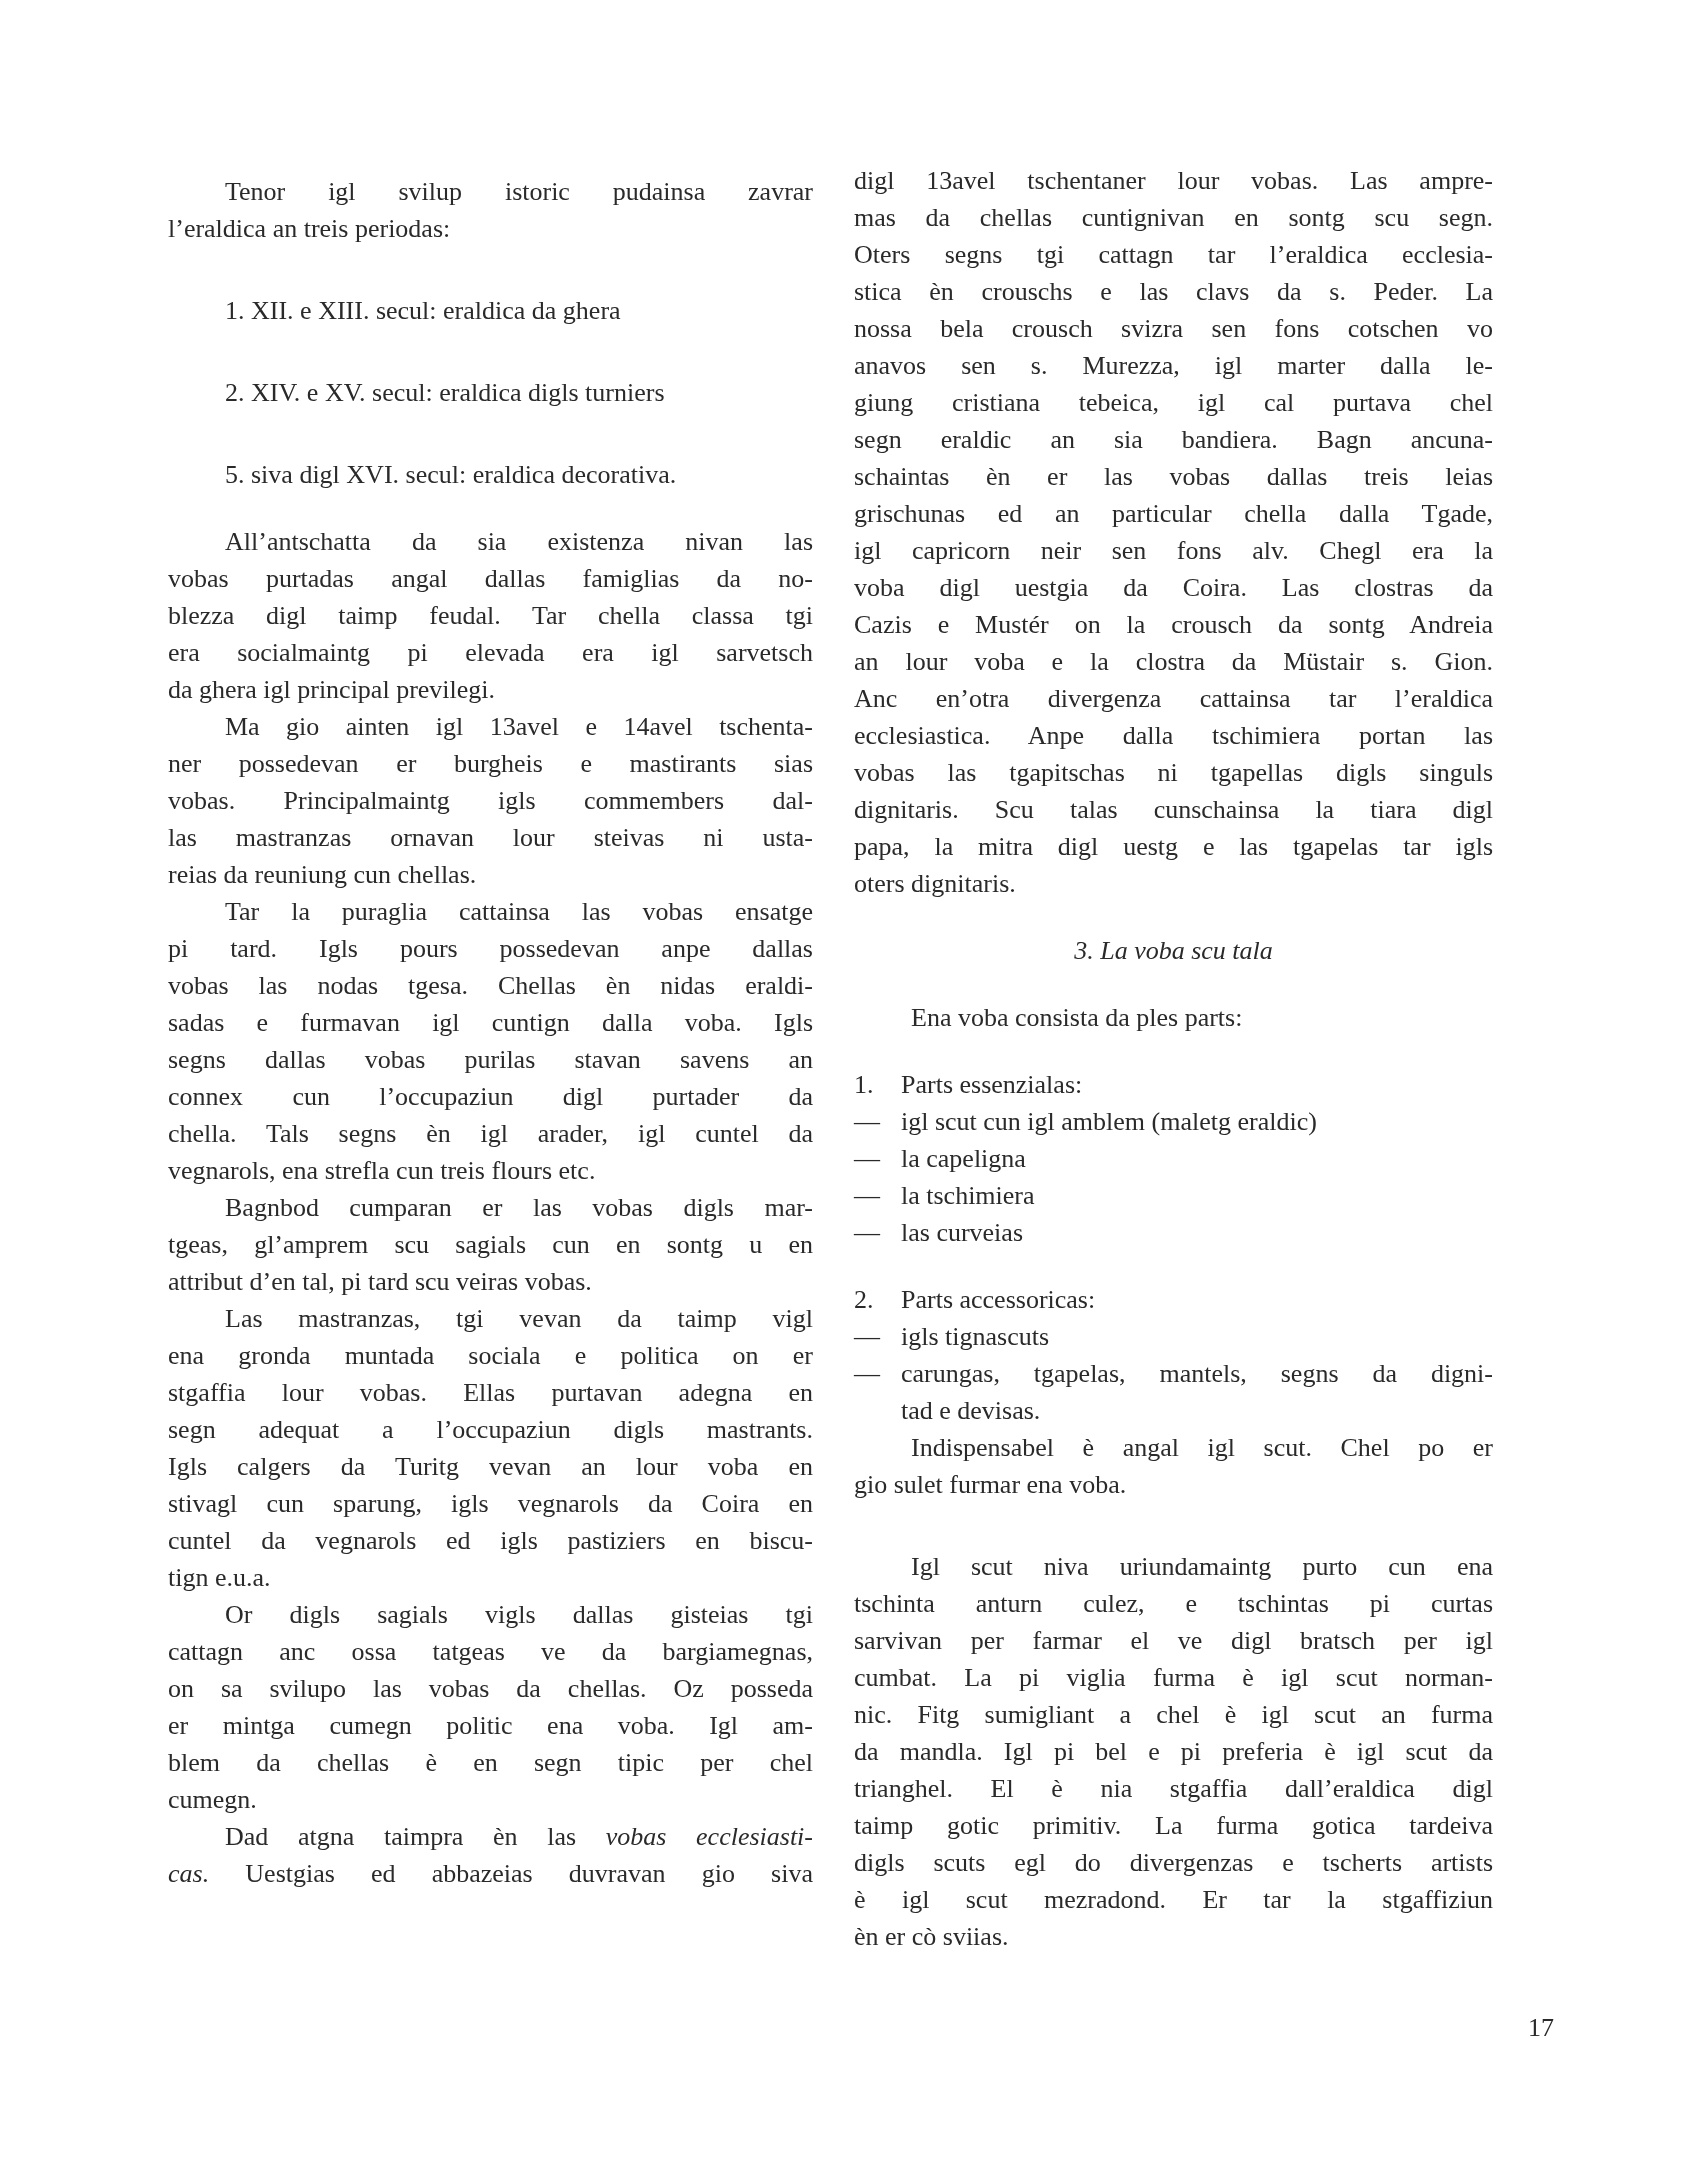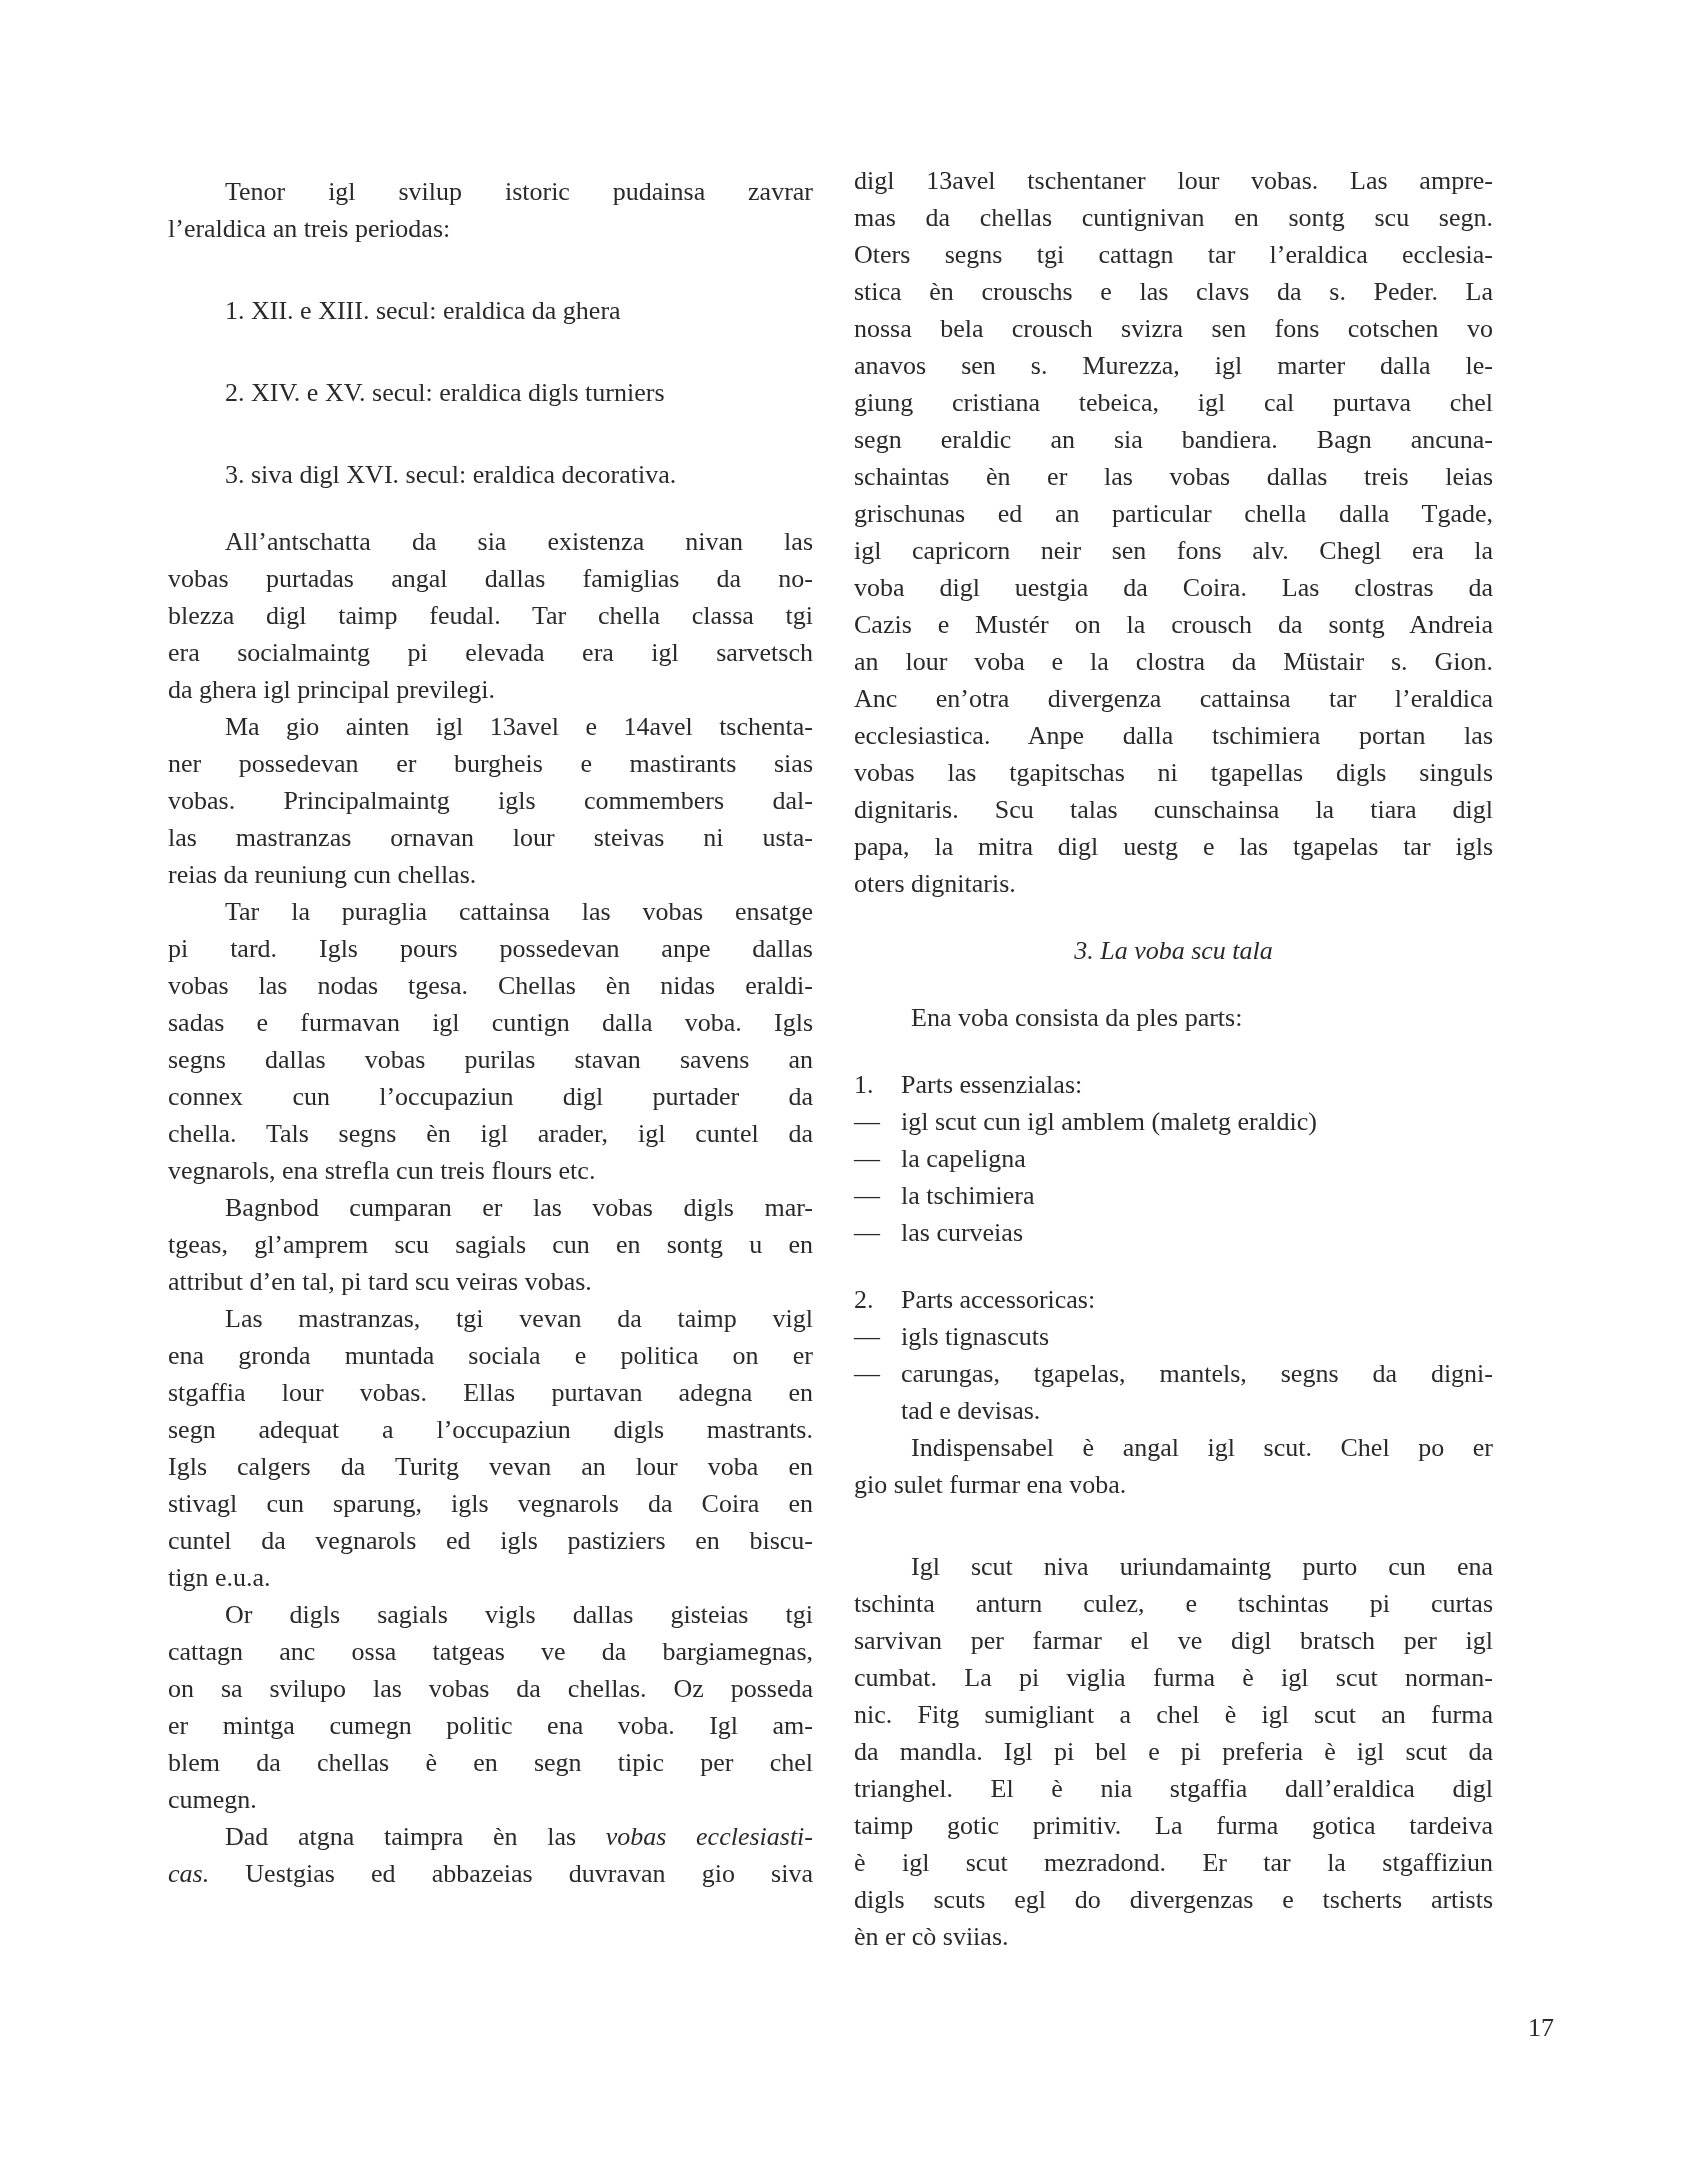--- a/index.html
+++ b/index.html
@@ -37,21 +37,21 @@
   <div>
     <div class="ln ind">Tenor igl svilup istoric pudainsa zavrar</div>
     <div class="ln last">l’eraldica an treis periodas:</div>
   </div>
   <div class="gap-l"></div>
   <div>
     <div class="ln item">1. XII. e XIII. secul: eraldica da ghera</div>
     <div class="gap-l"></div>
     <div class="ln item">2. XIV. e XV. secul: eraldica digls turniers</div>
     <div class="gap-l"></div>
-    <div class="ln item">3. siva digl XVI. secul: eraldica decorativa.</div>
+    <div class="ln item">5. siva digl XVI. secul: eraldica decorativa.</div>
   </div>
   <div class="gap-m"></div>
   <div>
     <div class="ln ind">All’antschatta da sia existenza nivan las</div>
     <div class="ln">vobas purtadas angal dallas famiglias da no-</div>
     <div class="ln">blezza digl taimp feudal. Tar chella classa tgi</div>
     <div class="ln">era socialmaintg pi elevada era igl sarvetsch</div>
     <div class="ln last">da ghera igl principal previlegi.</div>
   </div>
   <div>
@@ -177,20 +177,20 @@
   <div class="gap-l"></div>
   <div>
     <div class="ln ind">Igl scut niva uriundamaintg purto cun ena</div>
     <div class="ln">tschinta anturn culez, e tschintas pi curtas</div>
     <div class="ln">sarvivan per farmar el ve digl bratsch per igl</div>
     <div class="ln">cumbat. La pi viglia furma è igl scut norman-</div>
     <div class="ln">nic. Fitg sumigliant a chel è igl scut an furma</div>
     <div class="ln">da mandla. Igl pi bel e pi preferia è igl scut da</div>
     <div class="ln">trianghel. El è nia stgaffia dall’eraldica digl</div>
     <div class="ln">taimp gotic primitiv. La furma gotica tardeiva</div>
+    <div class="ln">digls scuts egl do divergenzas e tscherts artists</div>
     <div class="ln">è igl scut mezradond. Er tar la stgaffiziun</div>
-    <div class="ln">digls scuts egl do divergenzas e tscherts artists</div>
     <div class="ln last">èn er cò sviias.</div>
   </div>
 </div>
 
 <div class="pageno">17</div>
 
 
 </body></html>

